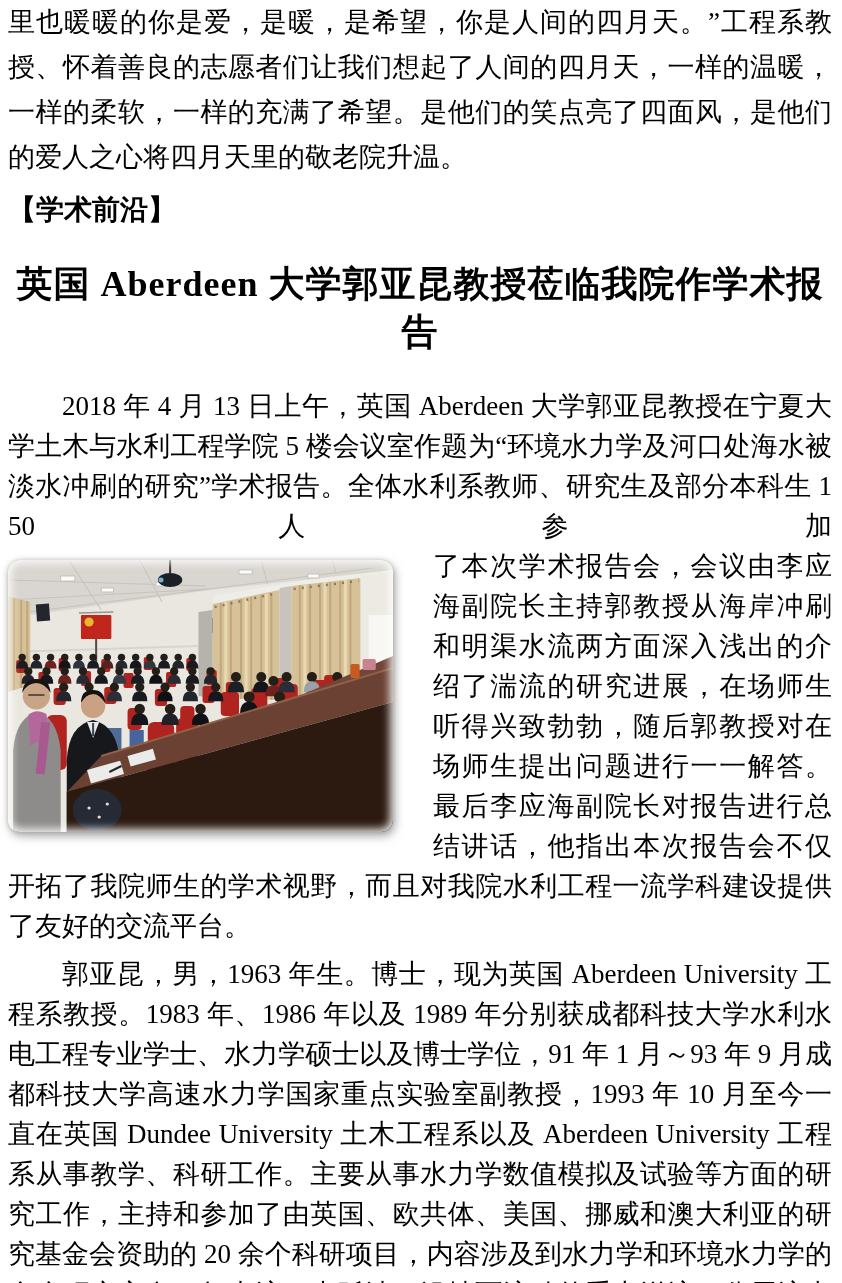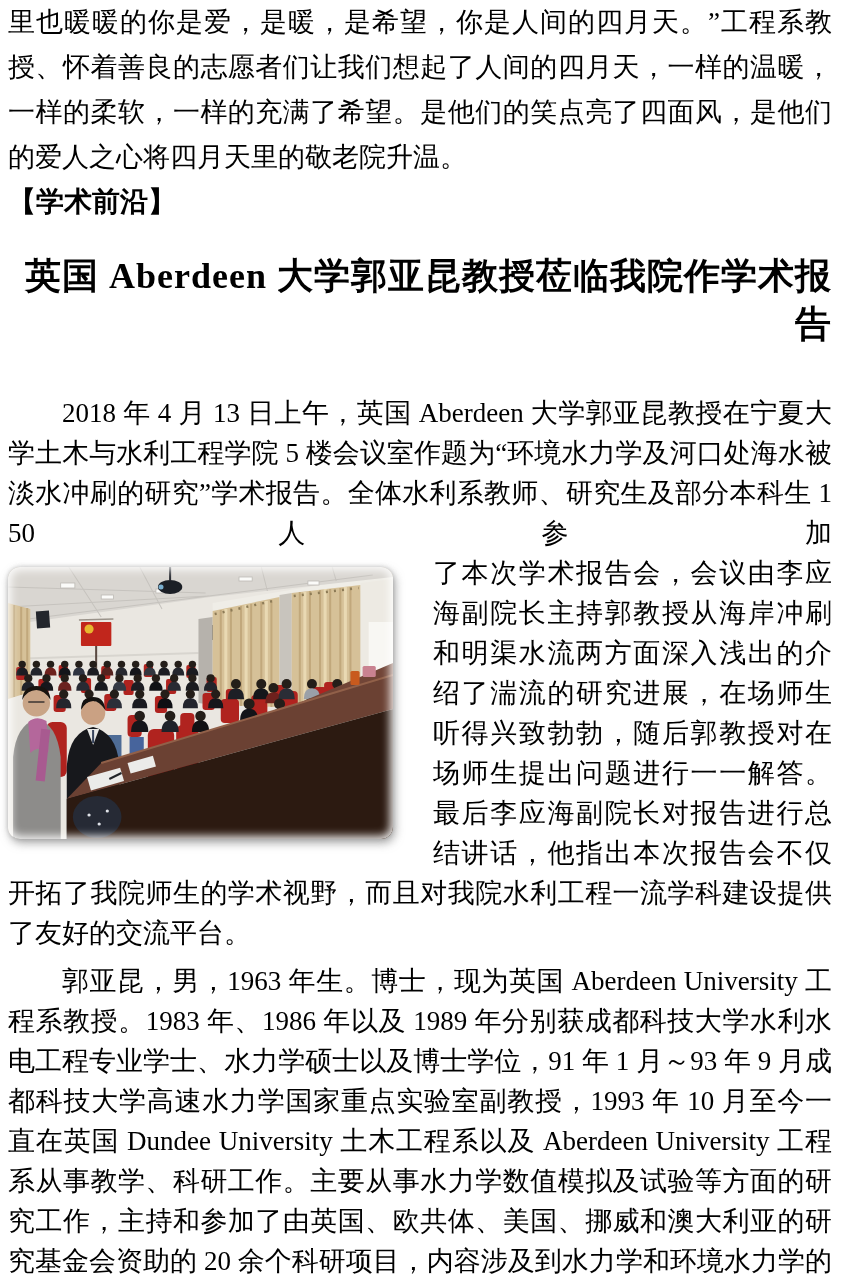--- a/index.html
+++ b/index.html
@@ -7,23 +7,23 @@
     width:842px;height:1283px;overflow:hidden;background:#ffffff;color:#000;
     font-family:"Liberation Serif","DejaVu Serif",serif;
     -webkit-font-smoothing:antialiased;
   }
   .page{padding:0 10px 0 8px;}
   .para{margin:0;font-size:27px;text-align:justify;word-break:break-all;}
   .lh45{line-height:45px;}
   .lh40{line-height:40px;}
   .indent{text-indent:54px;}
   .fill-last{text-align-last:justify;}
-  .section-header{margin:4px 0 0 0;font-size:28px;font-weight:bold;line-height:36px;}
-  .article-title{margin:32px 0 0 0;font-size:36px;font-weight:bold;text-align:right;line-height:48px;letter-spacing:1px;}
-  .p-before{margin-top:45px;}
+  .section-header{margin:12px 0 0 0;font-size:28px;font-weight:bold;line-height:36px;}
+  .article-title{margin:32px 0 0 0;font-size:36px;font-weight:bold;text-align:center;line-height:48px;letter-spacing:1px;}
+  .p-before{margin-top:30px;}
   .bio{margin-top:8px;}
   .photo-wrap{
     float:left;width:385px;height:272px;margin:14px 40px 6px 0;
     position:relative;border-radius:12px;overflow:hidden;background:#e9e6e0;
     box-shadow:2px 4px 10px rgba(110,110,110,.6),0 0 4px rgba(170,170,170,.55);
   }
   .photo-wrap svg{display:block;width:100%;height:100%;}
   .photo-glow{position:absolute;inset:0;border-radius:12px;pointer-events:none;
     box-shadow:inset 0 0 9px 3px rgba(255,255,255,.9);}
   .cs{stroke:#c1a87c;stroke-width:2;fill:none;}

